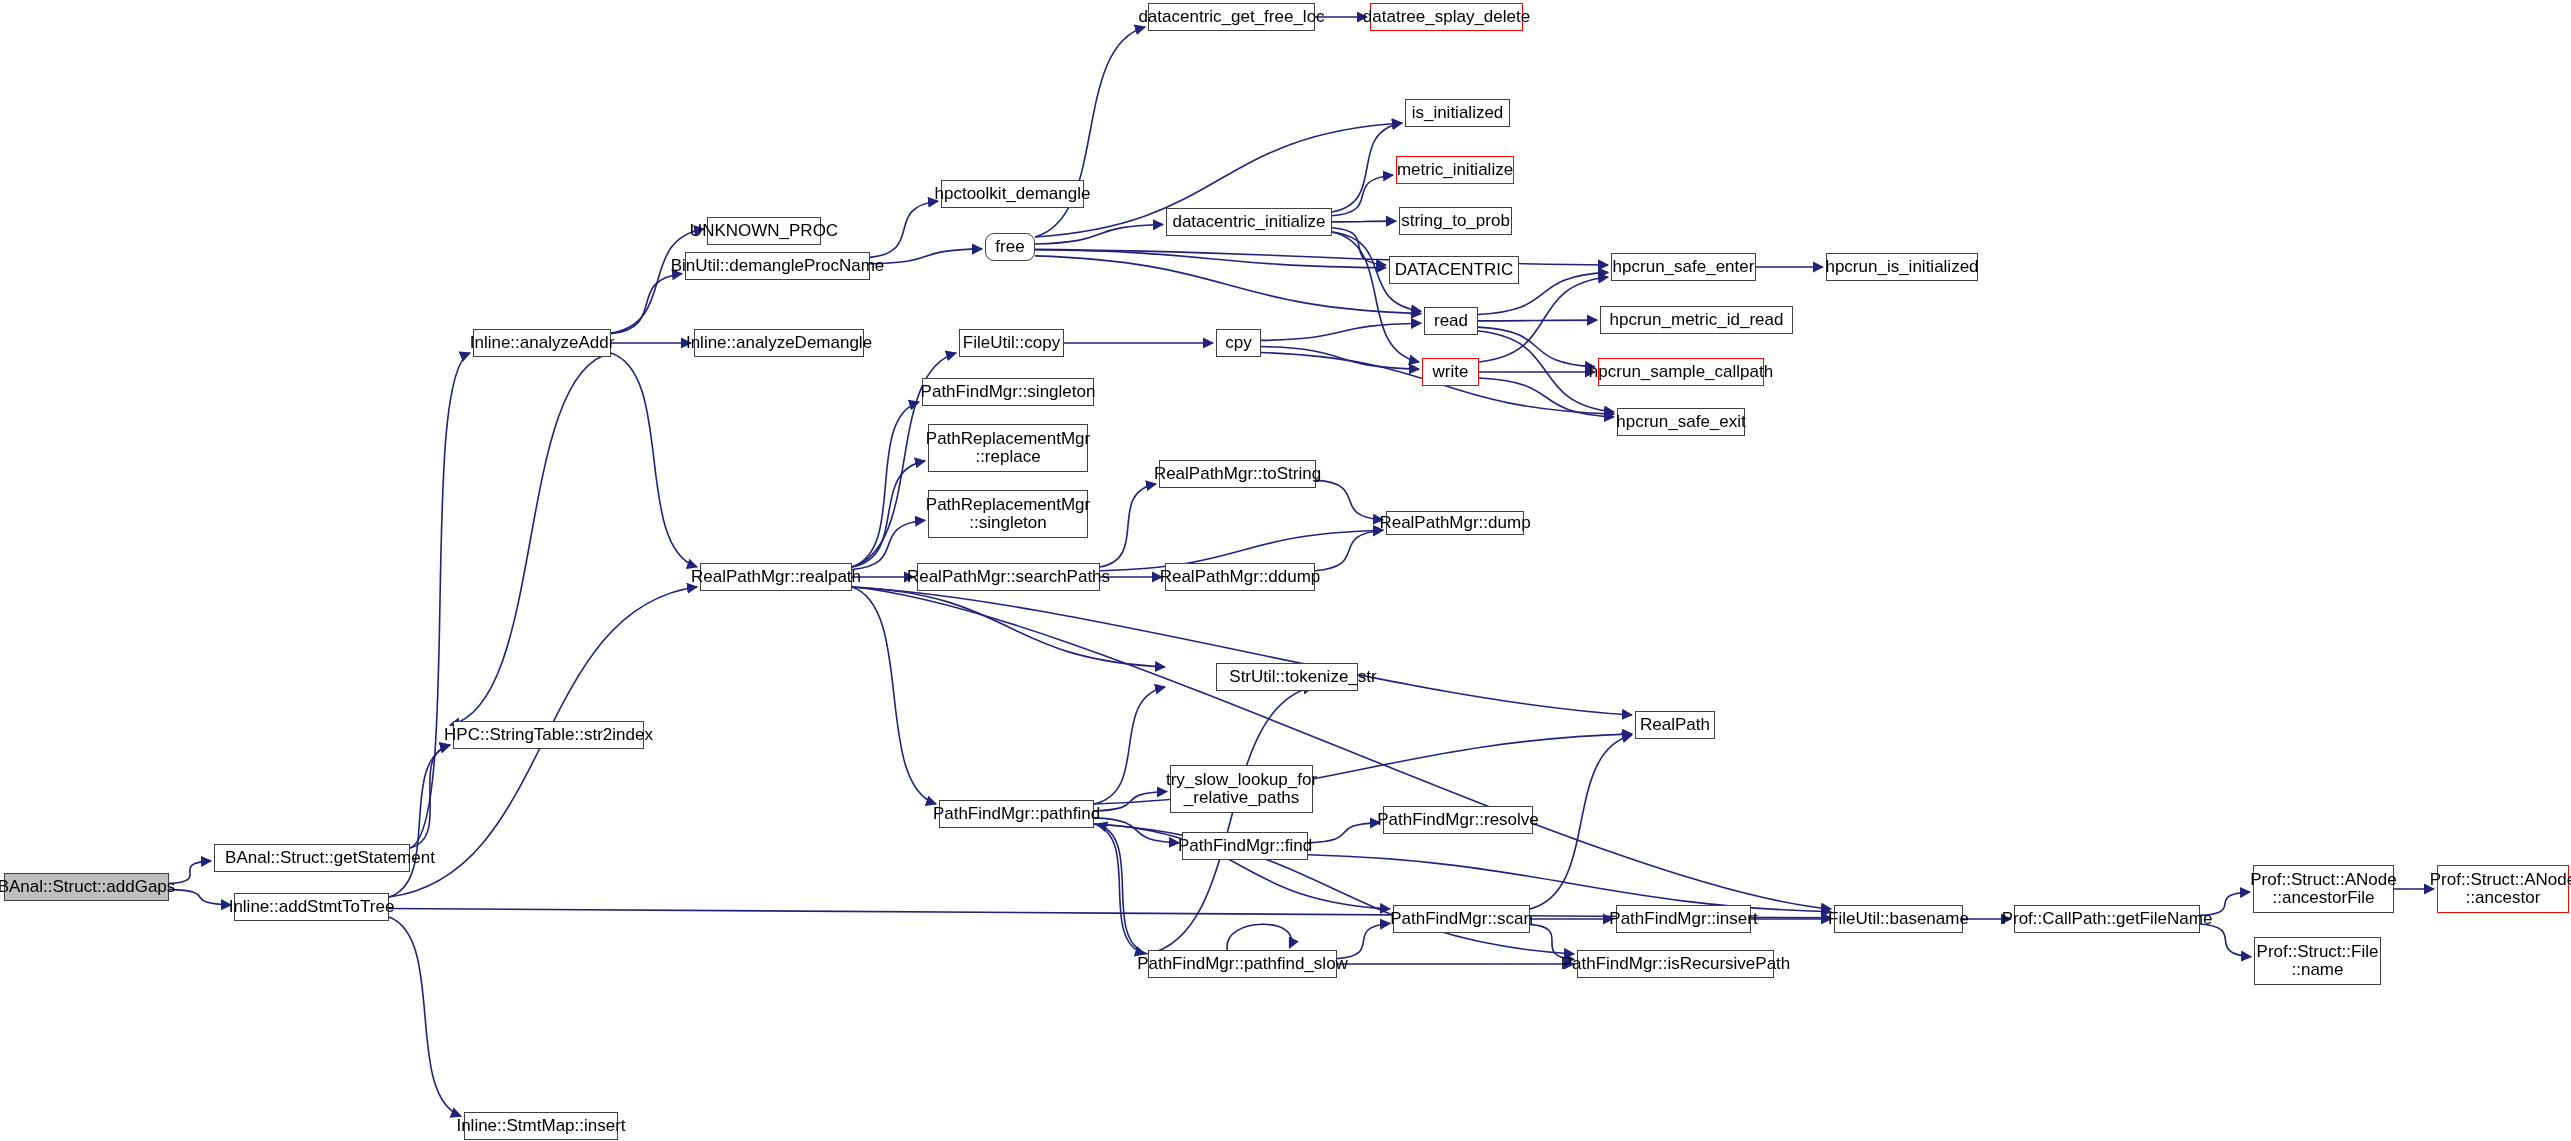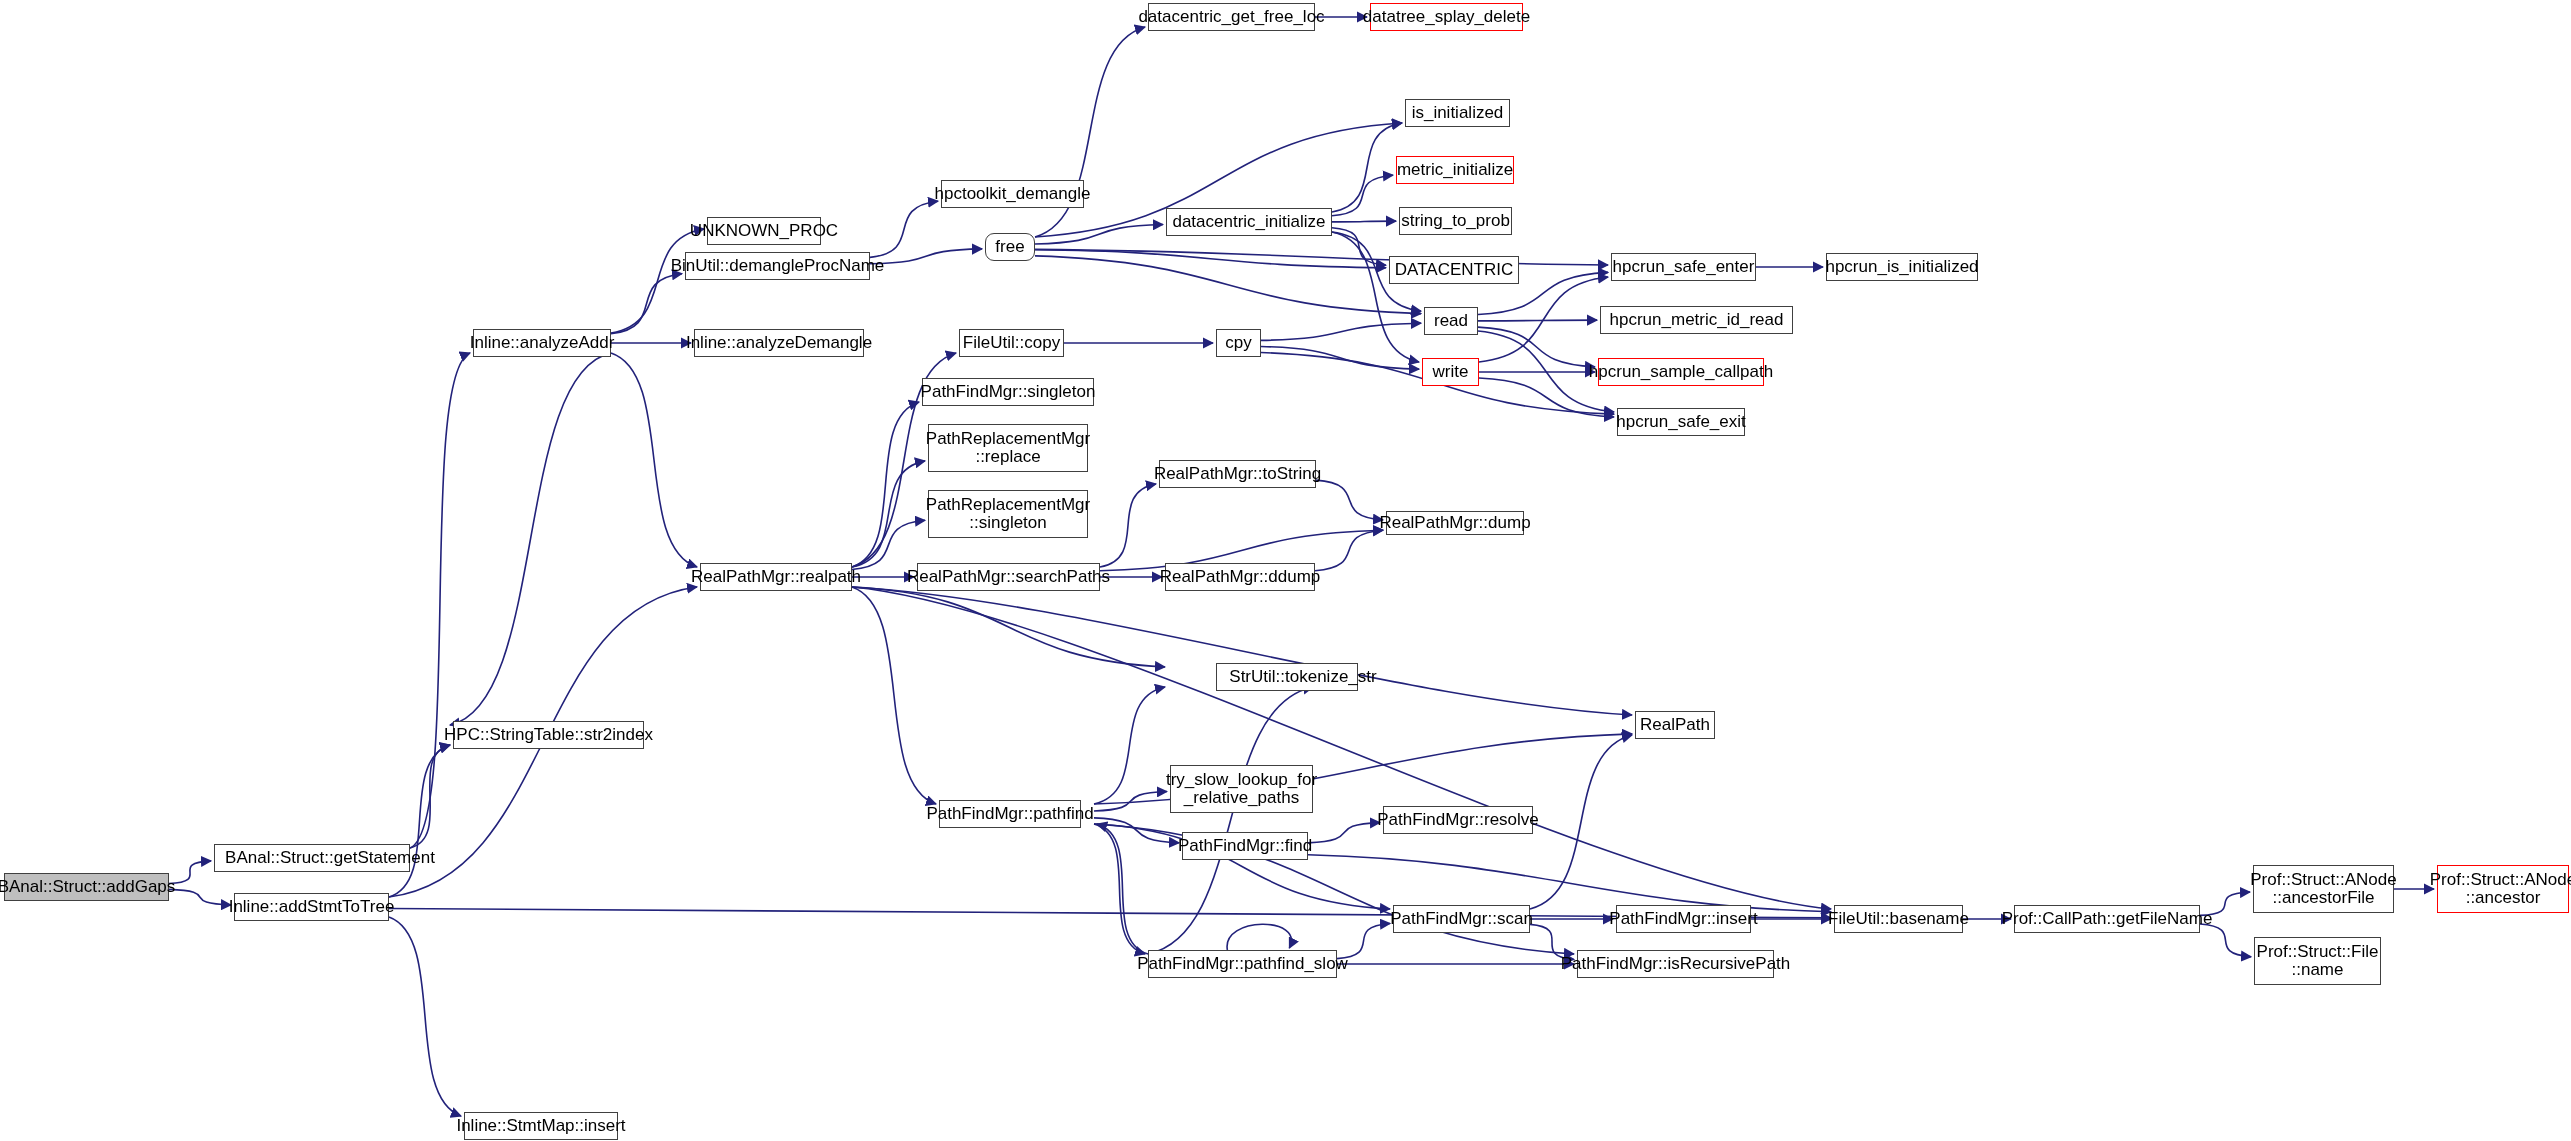--- a/index.html
+++ b/index.html
@@ -172,21 +172,21 @@
       <div class="node red" style="left: 1422px; top: 358px; width: 57px; height: 28px;">write</div>
       <div class="node" style="left: 1611px; top: 253px; width: 145px; height: 28px;">hpcrun_safe_enter</div>
       <div class="node" style="left: 1826px; top: 253px; width: 152px; height: 28px;">hpcrun_is_initialized</div>
       <div class="node" style="left: 1600px; top: 306px; width: 193px; height: 28px;">hpcrun_metric_id_read</div>
       <div class="node red" style="left: 1598px; top: 358px; width: 166px; height: 28px;">hpcrun_sample_callpath</div>
       <div class="node" style="left: 1617px; top: 408px; width: 128px; height: 28px;">hpcrun_safe_exit</div>
       <div class="node" style="left: 1216px; top: 663px; width: 142px; height: 28px; padding-left: 32px;">StrUtil::tokenize_str</div>
       <div class="node" style="left: 1635px; top: 711px; width: 80px; height: 28px;">RealPath</div>
       <div class="node" style="left: 1170px; top: 765px; width: 143px; height: 48px;">try_slow_lookup_for
 _relative_paths</div>
-      <div class="node" style="left: 939px; top: 800px; width: 142px; height: 28px;">PathFindMgr::pathfind</div>
+      <div class="node" style="left: 939px; top: 800px; width: 155px; height: 28px;">PathFindMgr::pathfind</div>
       <div class="node" style="left: 1182px; top: 832px; width: 126px; height: 28px;">PathFindMgr::find</div>
       <div class="node" style="left: 1383px; top: 806px; width: 150px; height: 28px;">PathFindMgr::resolve</div>
       <div class="node" style="left: 1393px; top: 905px; width: 137px; height: 28px;">PathFindMgr::scan</div>
       <div class="node" style="left: 1148px; top: 950px; width: 189px; height: 28px;">PathFindMgr::pathfind_slow</div>
       <div class="node" style="left: 1616px; top: 905px; width: 135px; height: 28px;">PathFindMgr::insert</div>
       <div class="node" style="left: 1577px; top: 950px; width: 197px; height: 28px;">PathFindMgr::isRecursivePath</div>
       <div class="node" style="left: 1834px; top: 905px; width: 129px; height: 28px;">FileUtil::basename</div>
       <div class="node" style="left: 2014px; top: 905px; width: 186px; height: 28px;">Prof::CallPath::getFileName</div>
       <div class="node" style="left: 2253px; top: 865px; width: 141px; height: 48px;">Prof::Struct::ANode
 ::ancestorFile</div>

